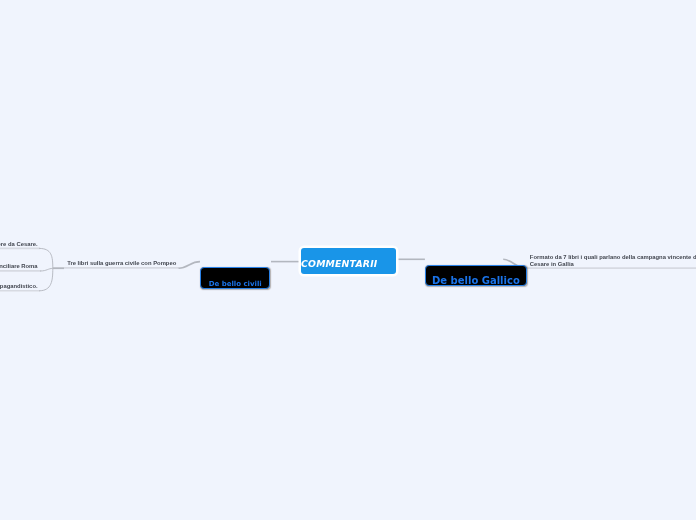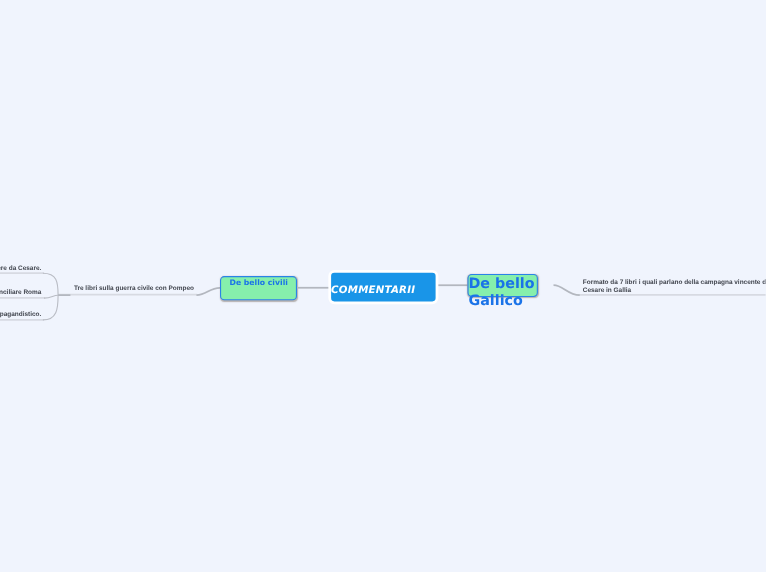--- a/index.html
+++ b/index.html
@@ -5,23 +5,23 @@
 <style>
   html,body{margin:0;padding:0;}
   body{width:696px;height:520px;background:#f0f4fd;overflow:hidden;
        font-family:"Liberation Sans",sans-serif;-webkit-font-smoothing:antialiased;}
   #canvas{position:absolute;left:0;top:0;width:696px;height:520px;overflow:hidden;}
   svg.links{position:absolute;left:0;top:0;width:696px;height:520px;pointer-events:none;}
   .node{position:absolute;box-sizing:border-box;}
   .root{background:#1995e8;font-family:"DejaVu Sans",sans-serif;border-radius:3px;color:#fff;
         font-weight:bold;font-style:italic;display:flex;align-items:center;justify-content:flex-start;
         letter-spacing:0.2px;box-shadow:0 0 0 2.5px #fff;}
-  .main{background:#86efac;font-family:"DejaVu Sans",sans-serif;border:1.9px solid #2a82e8;border-radius:4px;color:#1a73e8;font-weight:bold;
-        display:flex;align-items:flex-start;justify-content:center;
-        box-shadow:0.3px 0.8px 1.1px rgba(105,92,78,0.45);}
+  .main{background:#000000;font-family:"DejaVu Sans",sans-serif;border:1.9px solid #2a82e8;border-radius:4px;color:#1a73e8;font-weight:bold;
+        display:flex;align-items:flex-end;justify-content:center;
+        box-shadow:0.3px 0.8px 1.1px rgba(105,92,78,0.45);margin-top:16px;}
   .leaf{position:absolute;color:#434750;font-weight:bold;font-size:5.87px;line-height:7.2px;white-space:nowrap;}
   .leafwrap{white-space:normal;}
 </style>
 </head>
 <body>
 
 <div id="canvas">
 
   <svg class="links" viewBox="0 0 696 520" width="696" height="520">
     <g fill="none" stroke="#d7dae2" stroke-width="1.6">
@@ -46,21 +46,21 @@
   </svg>
 
   <div class="node root" style="left:301px;top:248.4px;width:95px;height:25.4px;font-size:9.3px;">
     <span style="position:relative;top:2.5px;">COMMENTARII</span>
   </div>
 
   <div class="node main" style="left:200px;top:251.4px;width:70.4px;height:21.3px;font-size:7px;">
     <span style="position:relative;top:0.6px;">De bello civili</span>
   </div>
 
-  <div class="node main" style="left:424.9px;top:249.2px;width:64px;height:21.2px;font-size:13px;">
+  <div class="node main" style="left:424.9px;top:249.2px;width:102px;height:21.2px;font-size:10px;">
     <span style="position:relative;top:0.6px;">De bello Gallico</span>
   </div>
 
   <div class="leaf" style="left:67.2px;top:259.5px;">
     <span>Tre libri sulla guerra civile con Pompeo</span>
   </div>
 
   <div class="leaf leafwrap" style="left:529.8px;top:253.5px;width:171px;">
     <span>Formato da 7 libri i quali parlano della campagna vincente di Cesare in Gallia</span>
   </div>

